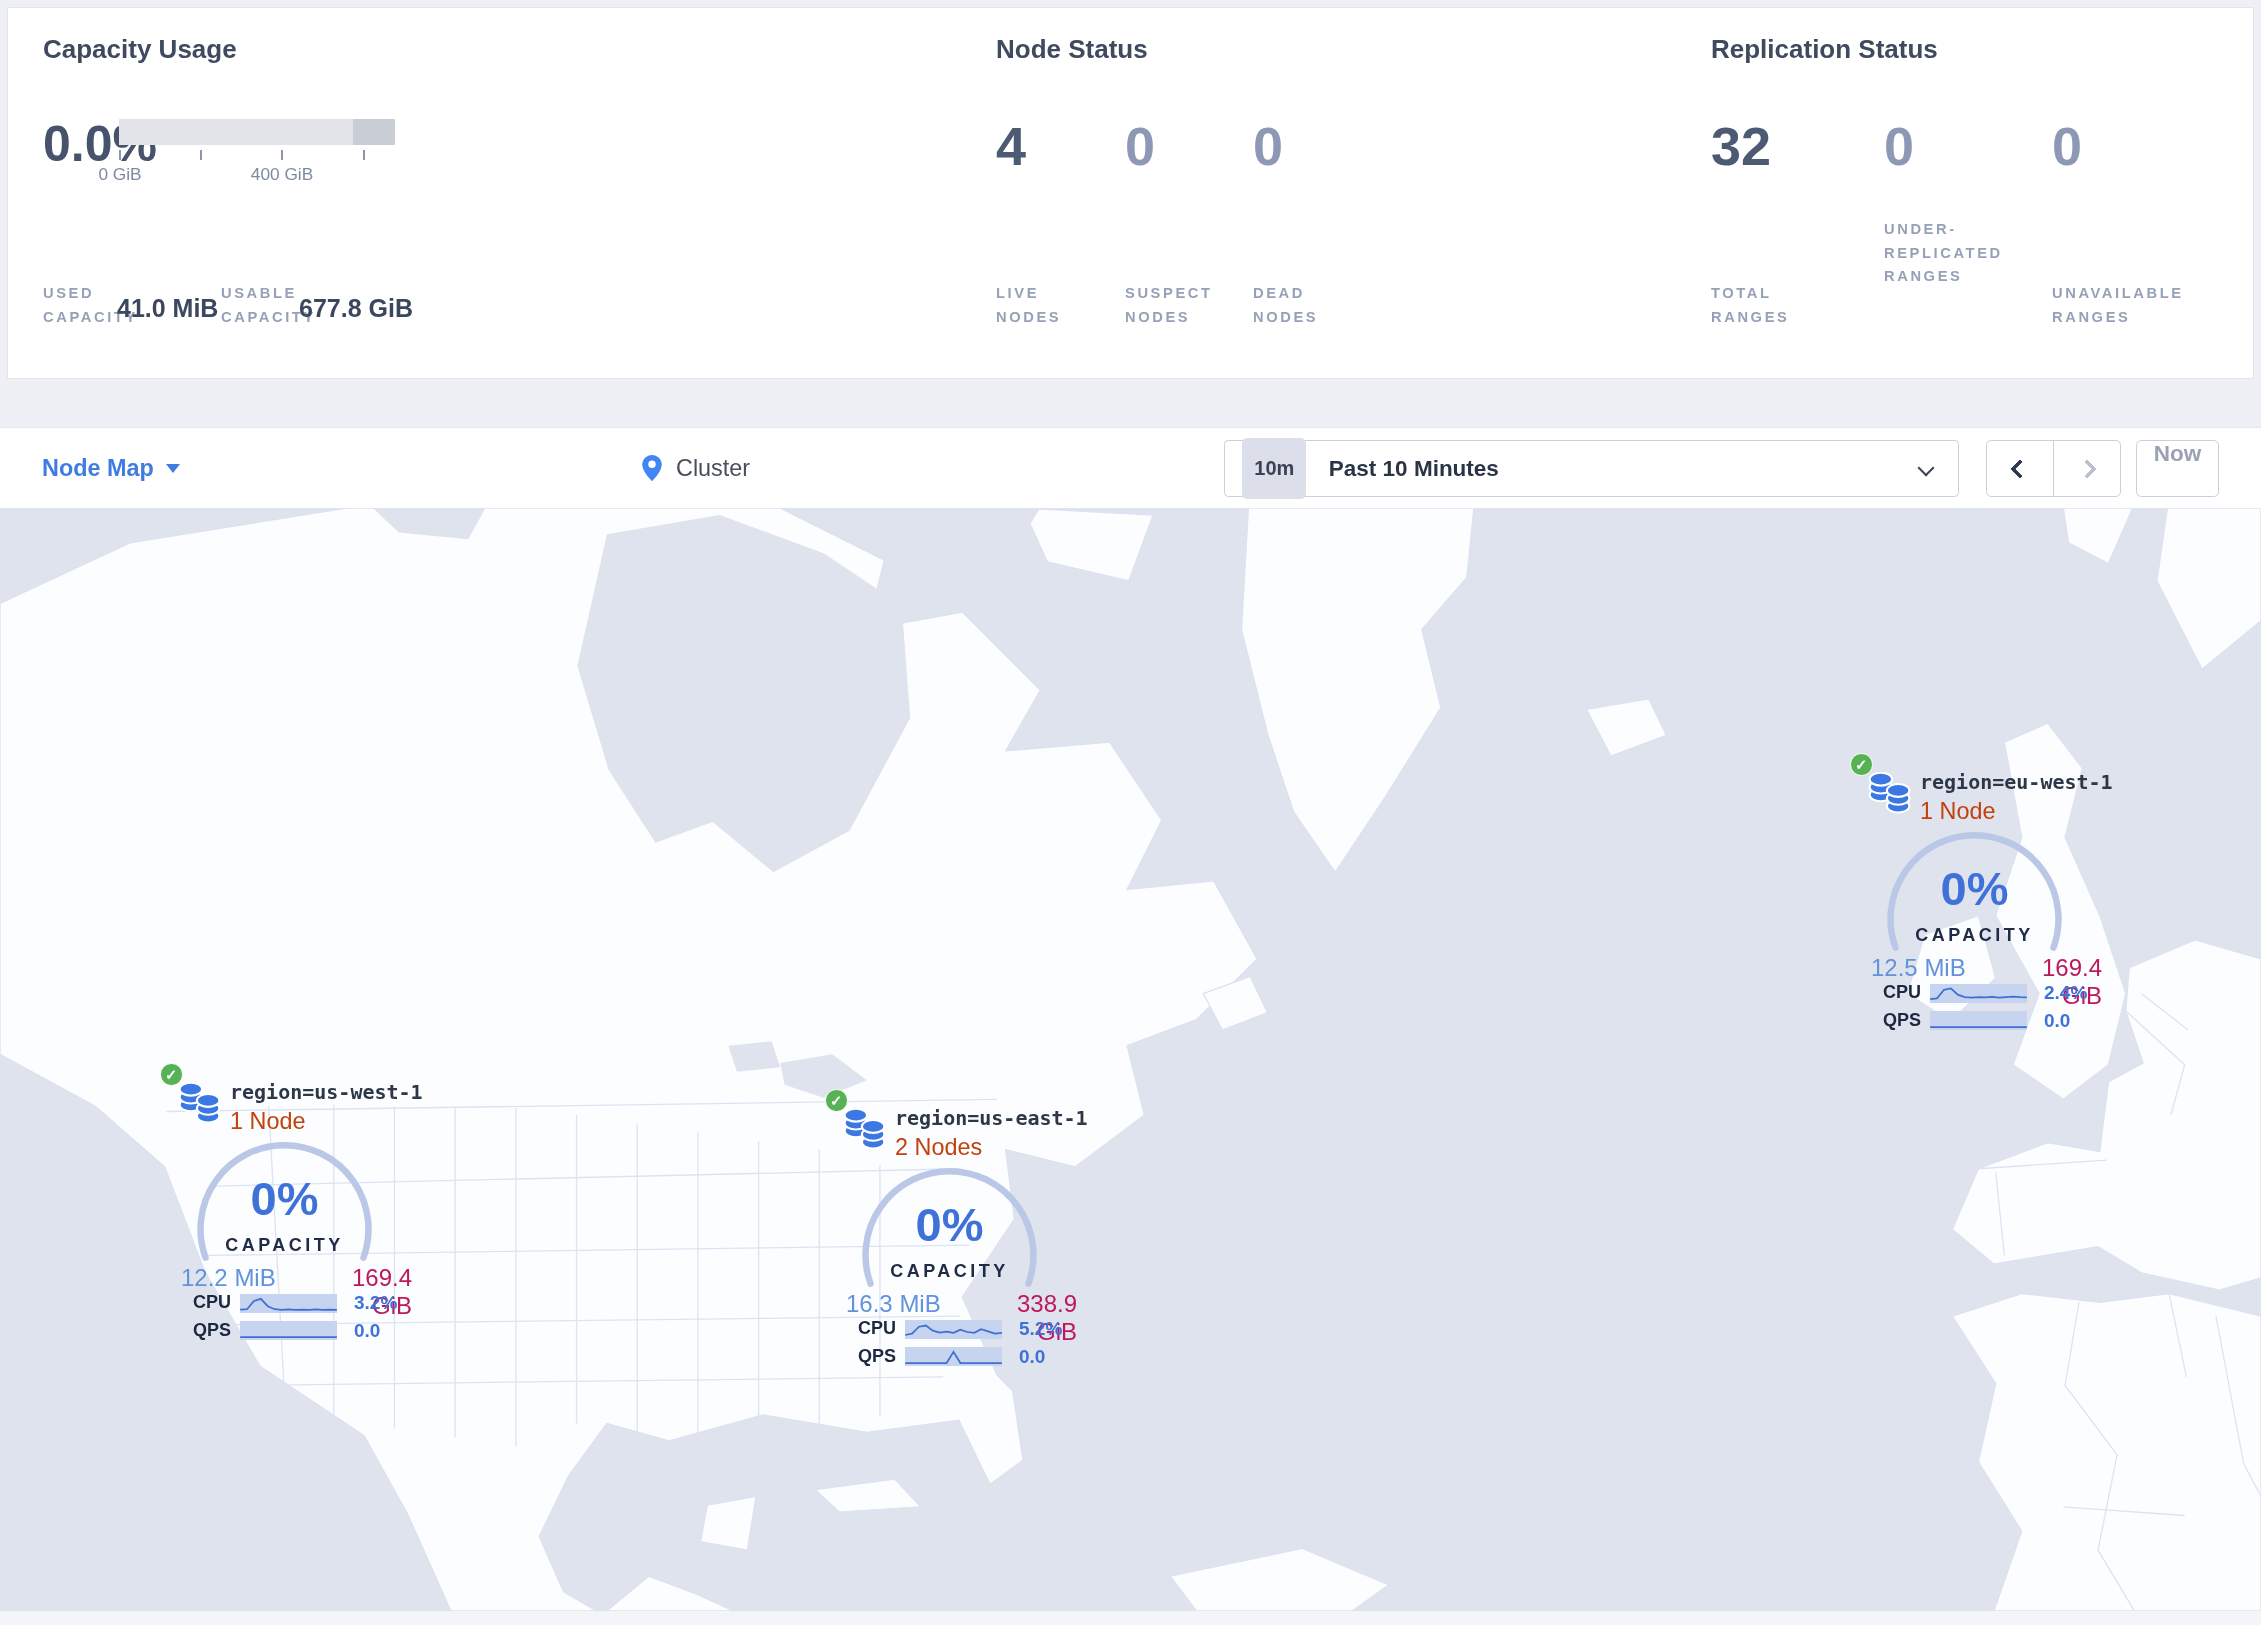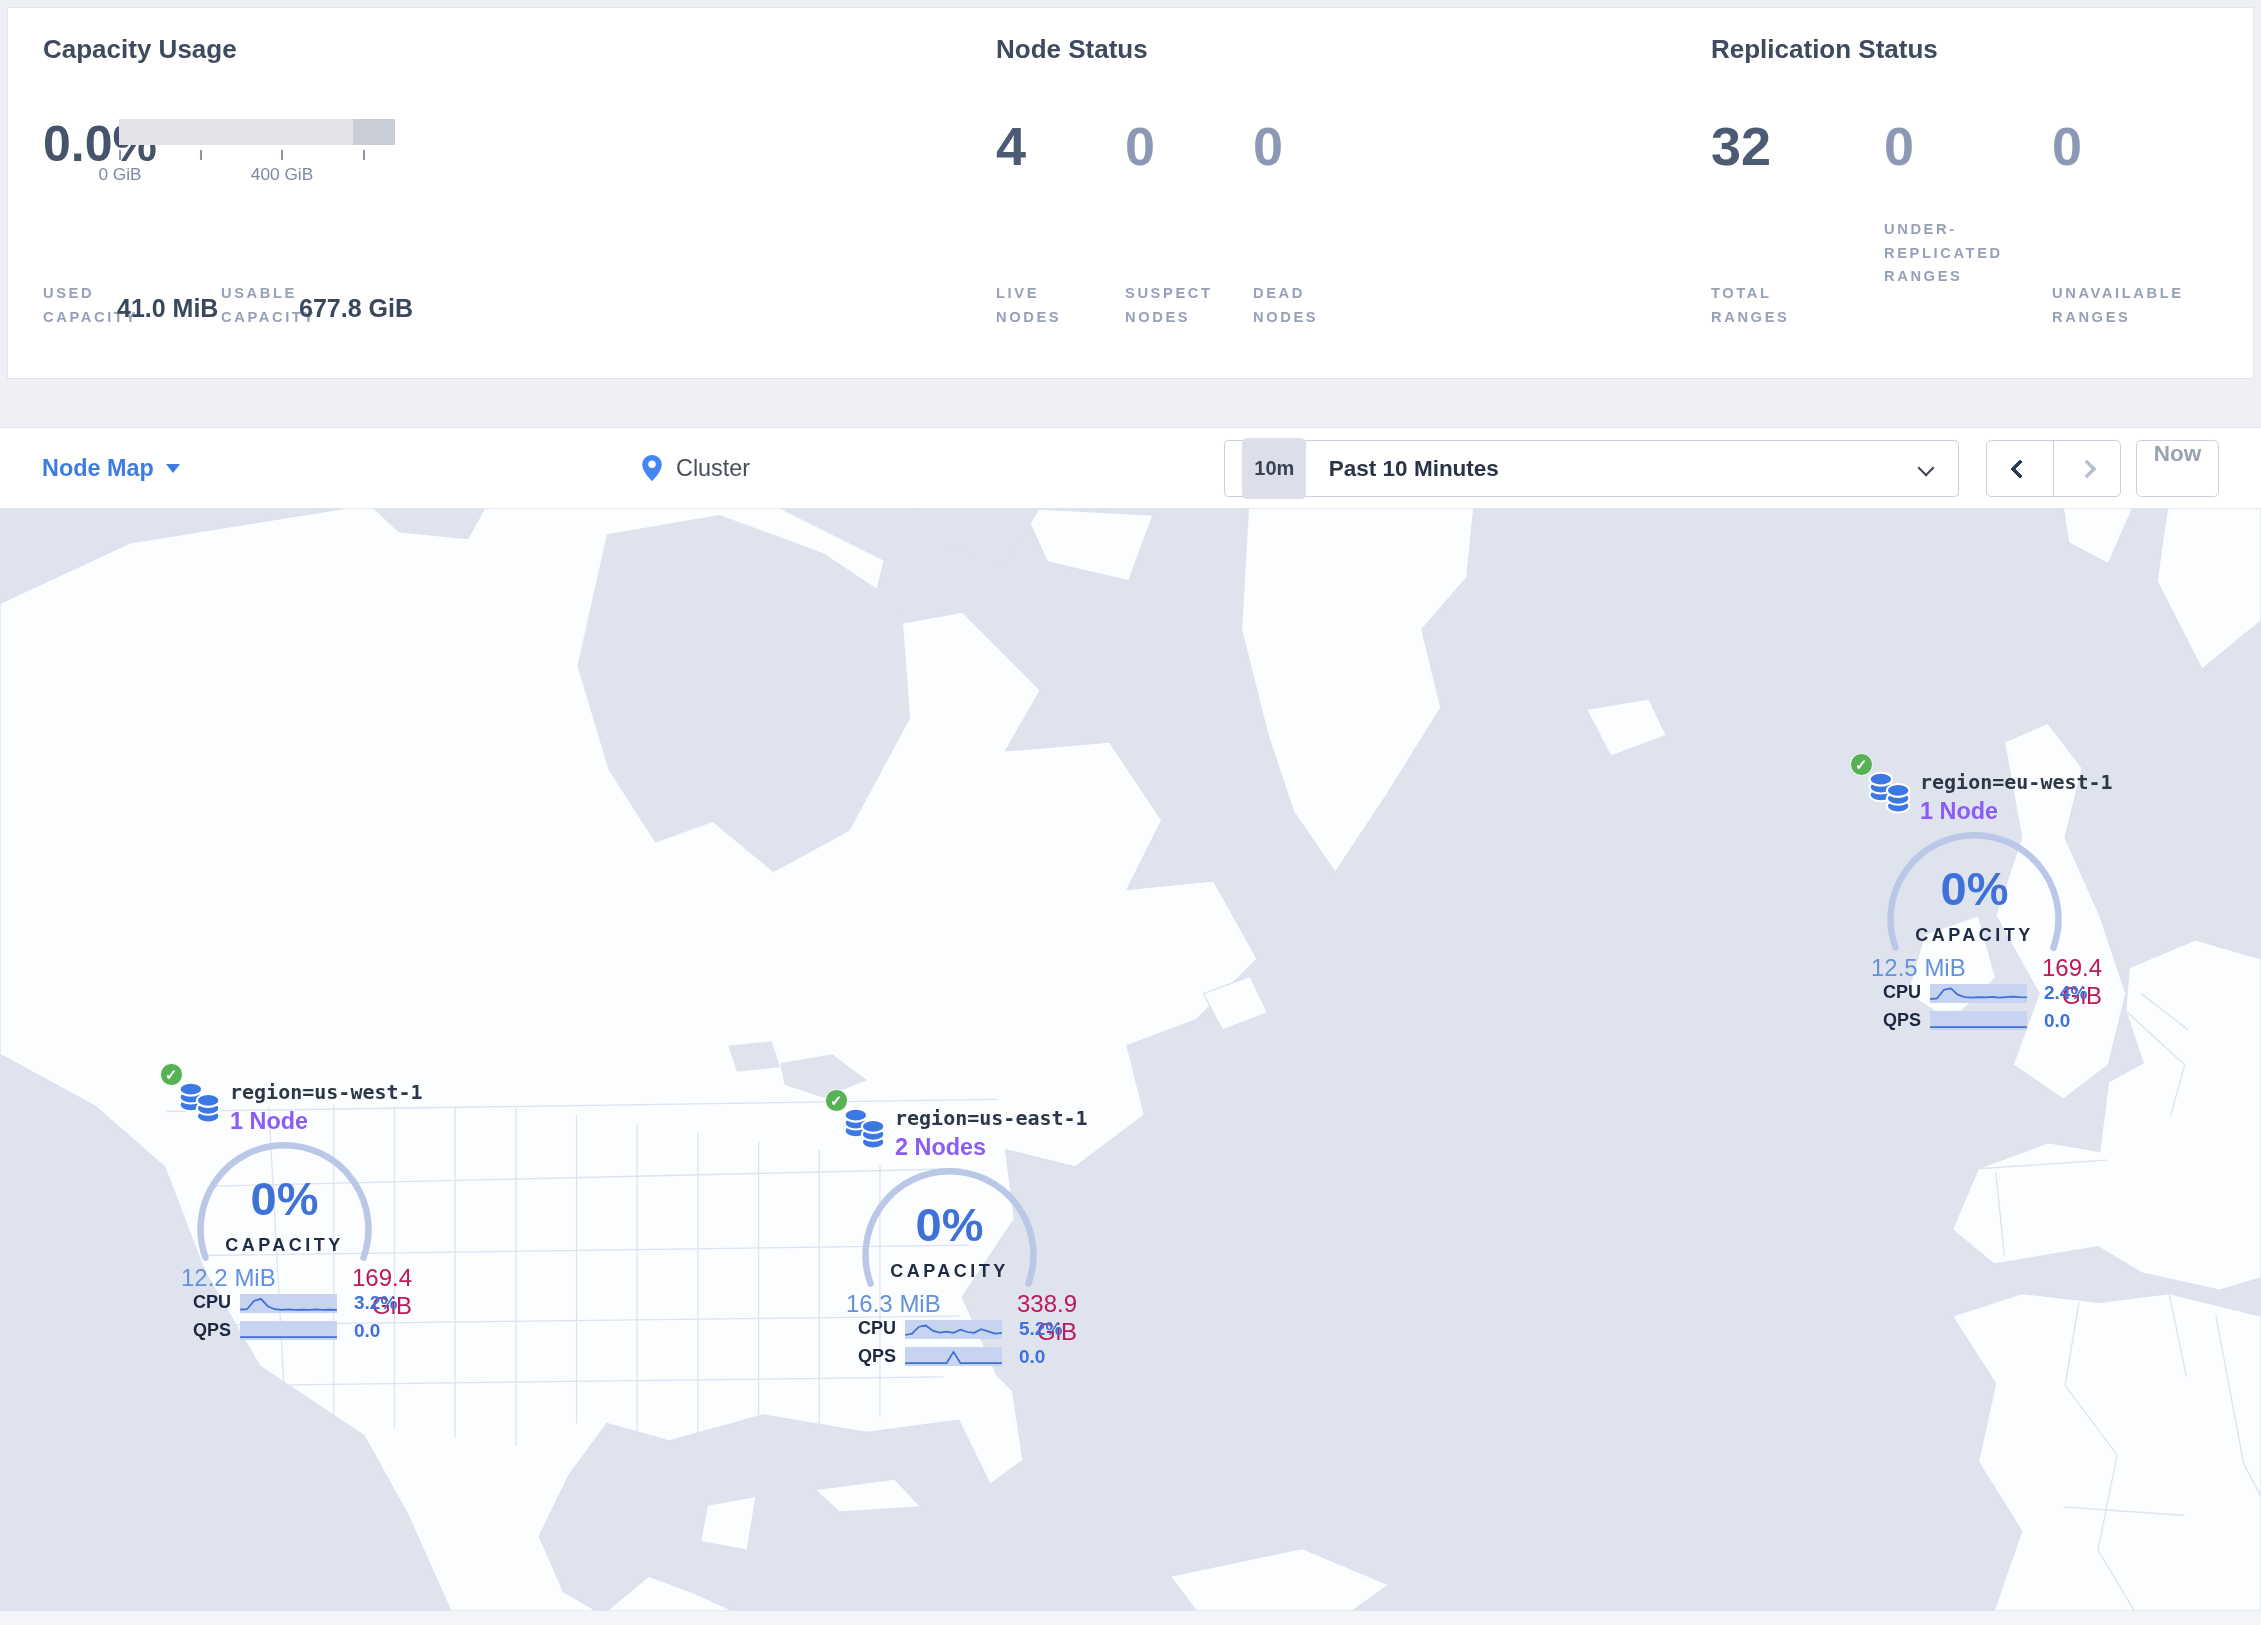--- a/index.html
+++ b/index.html
@@ -58,21 +58,21 @@
   #marker-layer { left:0; top:0; width:2261px; height:1626px; pointer-events:none; }
 
   
   .marker { position:absolute; width:286px; height:295px; pointer-events:auto; }
   .m-check { position:absolute; left:14px; top:0; width:22.5px; height:22.5px; border-radius:50%;
              background:#56b254; border:1.7px solid #fff; color:#fff; font-size:14.7px; font-weight:700;
              display:flex; align-items:center; justify-content:center; }
   .m-db { position:absolute; left:31px; top:19px; }
   .m-region { position:absolute; left:84px; top:17.3px; font-family:"DejaVu Sans Mono", monospace;
               font-size:20px; font-weight:700; color:#2c3747; white-space:nowrap; }
-  .m-nodes { position:absolute; left:84px; top:45px; font-size:23.4px; font-weight:700; color:#8b5cf6; }
+  .m-nodes { position:absolute; left:84px; top:45px; font-size:23.4px; font-weight:400; color:#c2410c; }
   .m-gauge { position:absolute; left:0; top:62px; }
   .m-pct { position:absolute; left:0; top:108px; width:277px; text-align:center;
            font-size:47px; font-weight:700; color:#3f72d9; }
   .m-caplabel { position:absolute; left:0; top:172px; width:277px; text-align:center;
                 font-size:18px; font-weight:700; letter-spacing:3.5px; color:#202c45; }
   .m-used { position:absolute; left:35px; top:201px; width:126px; font-size:24px; color:#6292dc; }
   .m-usable { position:absolute; left:160px; top:201px; width:106px; text-align:right;
               font-size:24px; color:#be185d; }
   .m-row-label { position:absolute; left:24px; width:61px; text-align:right;
                  font-size:18px; font-weight:700; color:#1c2740; }

